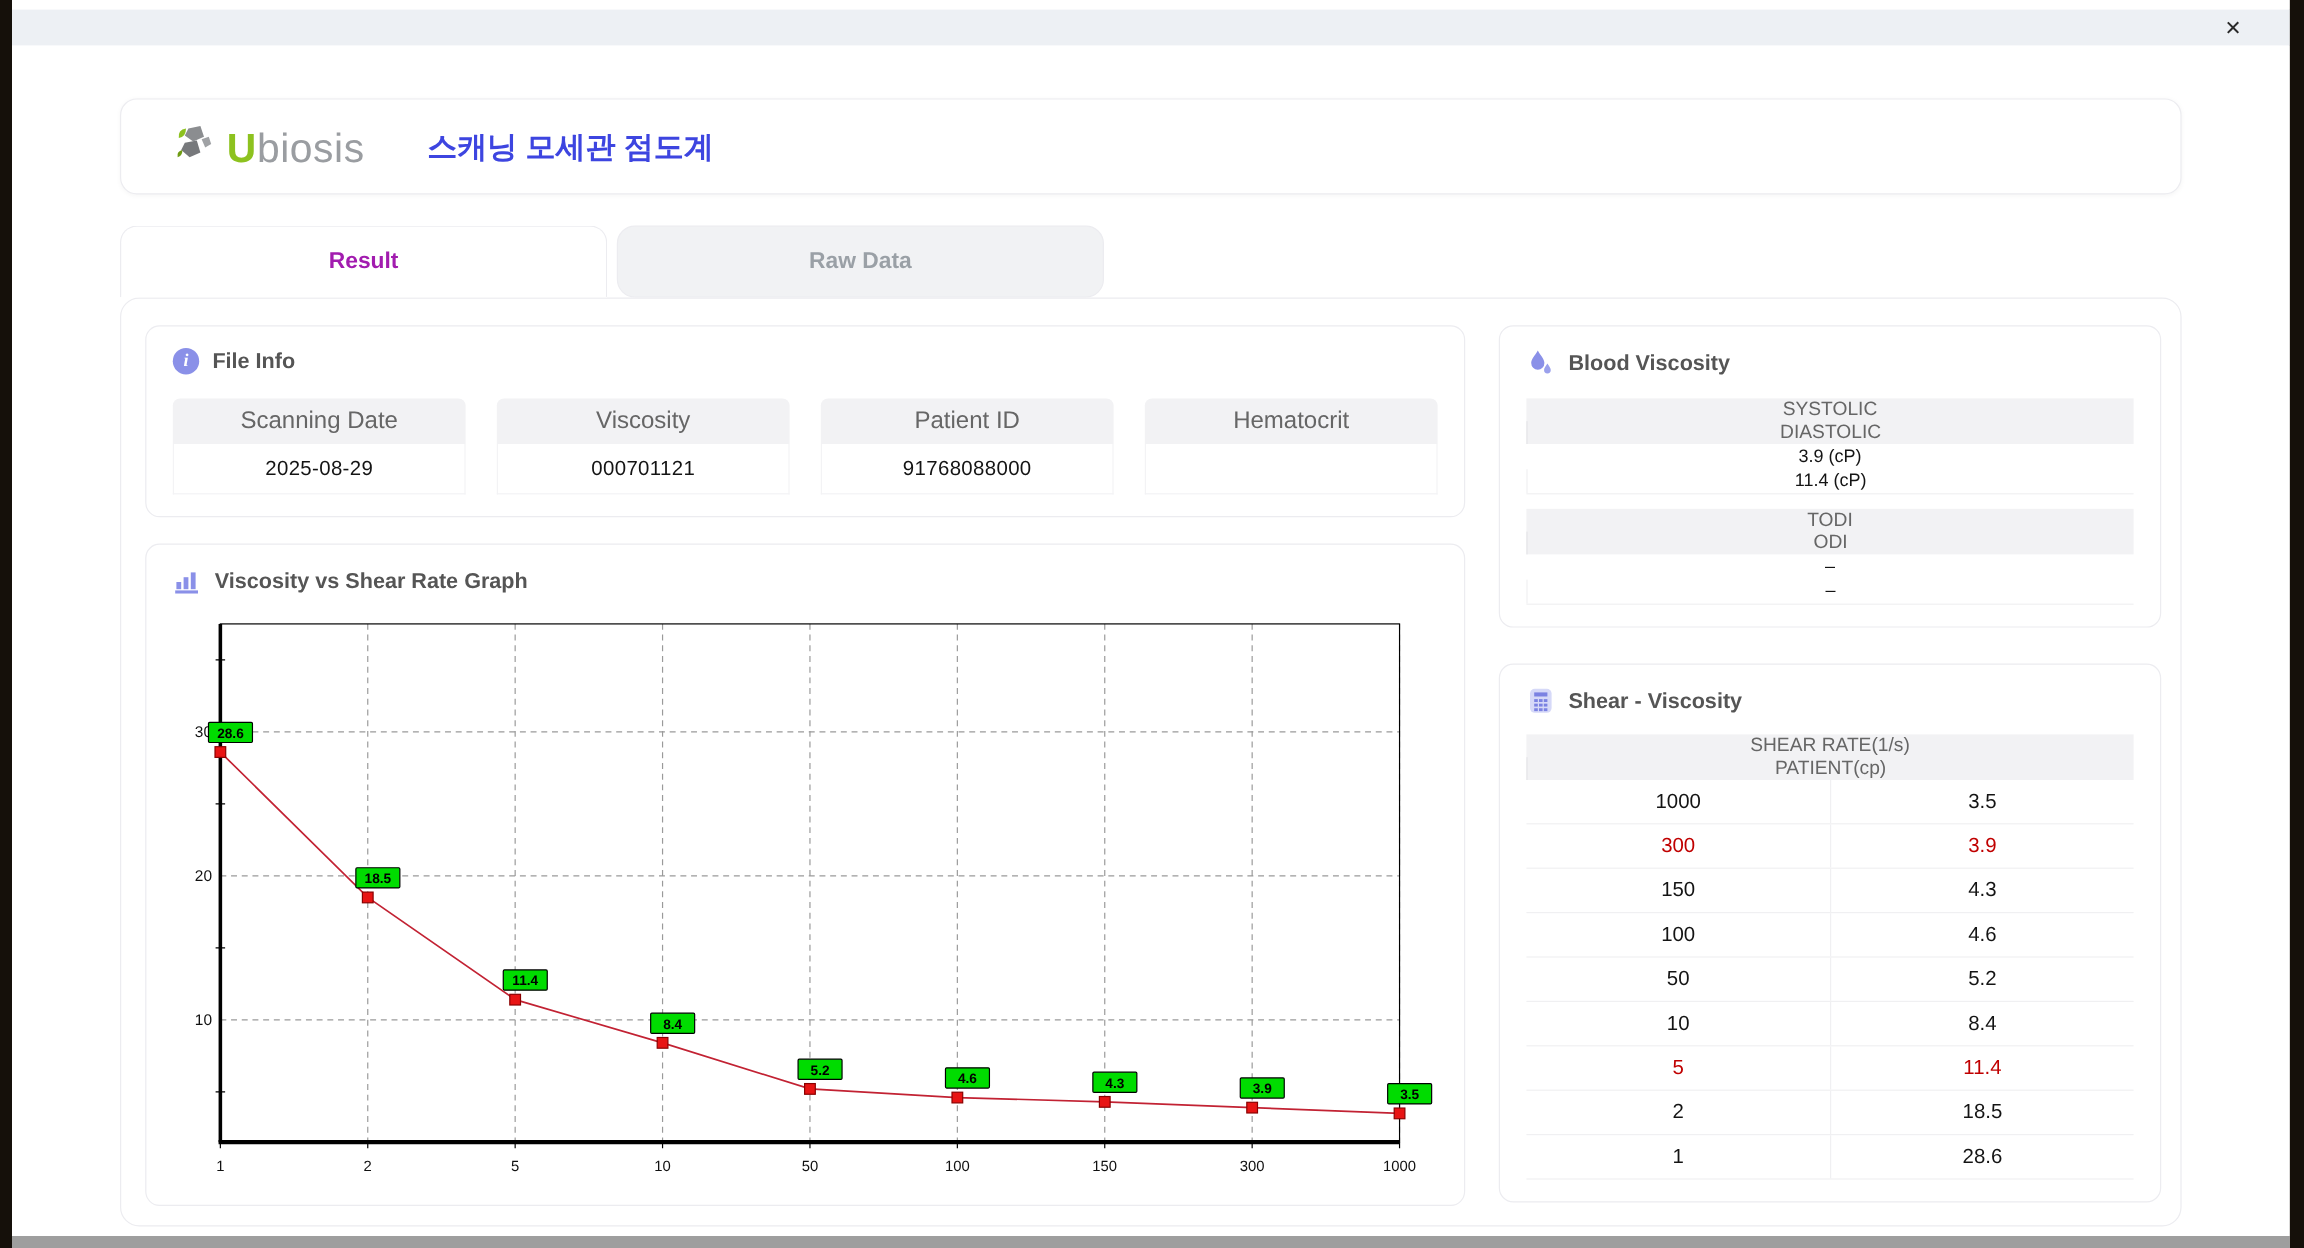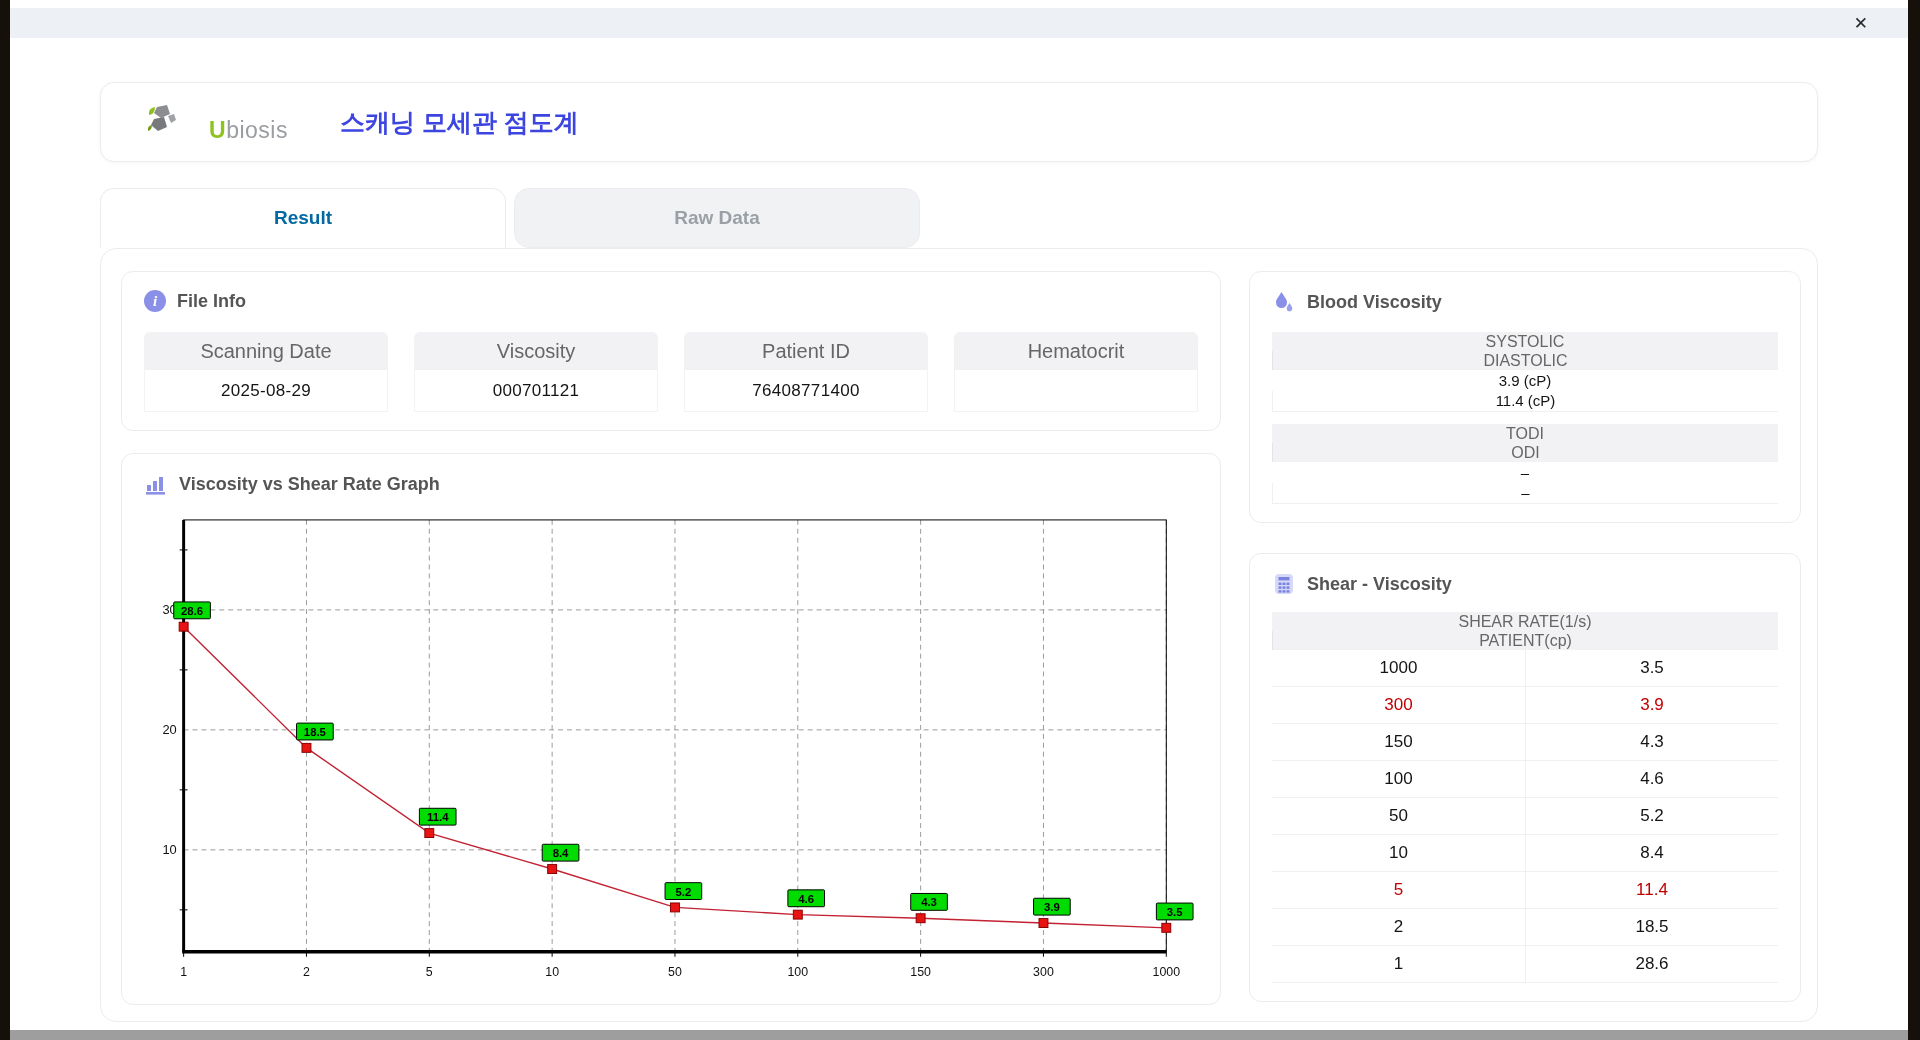--- a/index.html
+++ b/index.html
@@ -28,33 +28,33 @@
 
   
   .header-card {
     height:80px; border:1px solid #ececf0; border-radius:14px;
     display:flex; align-items:center; padding:0 42px;
     box-shadow:0 1px 4px rgba(0,0,0,0.04);
     background:#fff;
   }
   .logo { display:flex; align-items:flex-end; gap:4px; }
   .logo-mark { width:42px; height:42px; flex:0 0 auto; }
-  .logo-text { font-size:23px; font-weight:500; color:#9a9da1; letter-spacing:0.5px; line-height:1.1;margin-left:20px; }
+  .logo-text { font-size:34px; font-weight:500; color:#9a9da1; letter-spacing:0.5px; line-height:1.1; }
   .logo-text .u { color:#8dc21f; font-weight:700; }
   .app-title { margin-left:52px; font-size:25px; font-weight:700; color:#3d45e0; }
 
   
   .tabs { display:flex; margin-top:26px; position:relative; z-index:2; }
   .tab {
     width:406px; height:60px; display:flex; align-items:center; justify-content:center;
     font-size:19px; font-weight:700; border:1px solid #ececf0;
     border-radius:14px 14px 0 0; cursor:pointer; background:#f1f2f4; color:#9aa0a6;
   }
   .tab + .tab { margin-left:8px;border-radius:15px; }
-  .tab.active { background:#fff; color:#0369a1; border-bottom-color:#fff; margin-bottom:-1px; }
+  .tab.active { background:#fff; color:#a21caf; border-bottom-color:#fff; margin-bottom:-1px; }
 
   
   .container {
     border:1px solid #ececf0; border-radius:16px;
     padding:22px 16px 22px 20px; display:flex; gap:28px;
     height:774px; background:#fff; position:relative; z-index:1;
   }
   .col-left { width:1100px; flex:0 0 auto; }
   .col-right { flex:1 1 auto; }
 
@@ -153,21 +153,21 @@
             <div class="fi-field">
               <div class="fi-label">Scanning Date</div>
               <div class="fi-value">2025-08-29</div>
             </div>
             <div class="fi-field">
               <div class="fi-label">Viscosity</div>
               <div class="fi-value">000701121</div>
             </div>
             <div class="fi-field">
               <div class="fi-label">Patient ID</div>
-              <div class="fi-value">76408771400</div>
+              <div class="fi-value">91768088000</div>
             </div>
             <div class="fi-field">
               <div class="fi-label">Hematocrit</div>
               <div class="fi-value"></div>
             </div>
           </div>
         </div>
 
         <div class="card graph-card">
           <div class="card-title">

